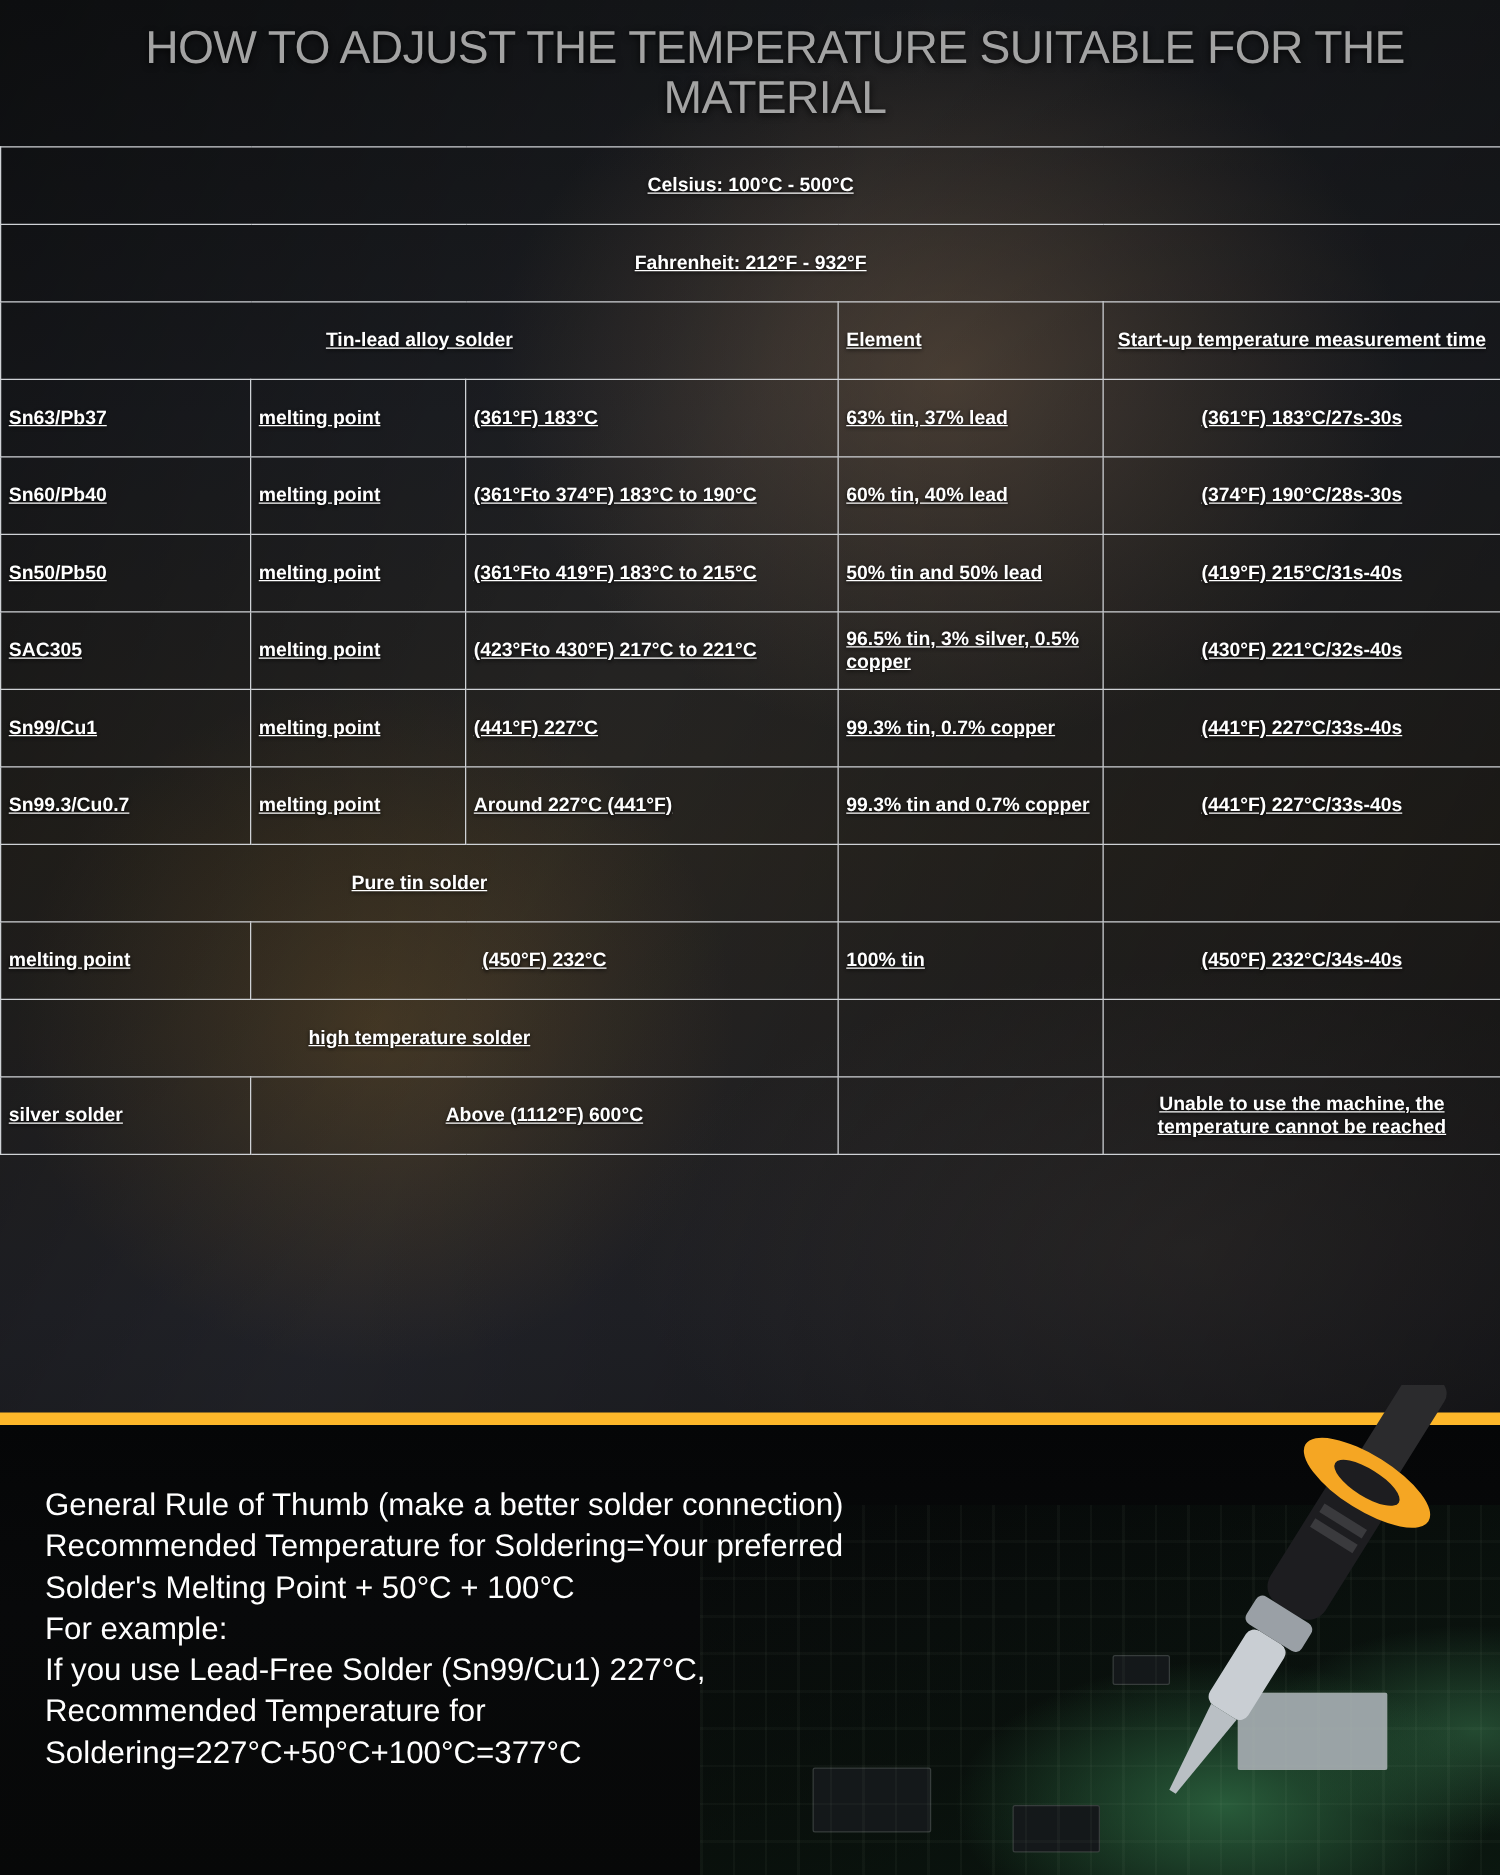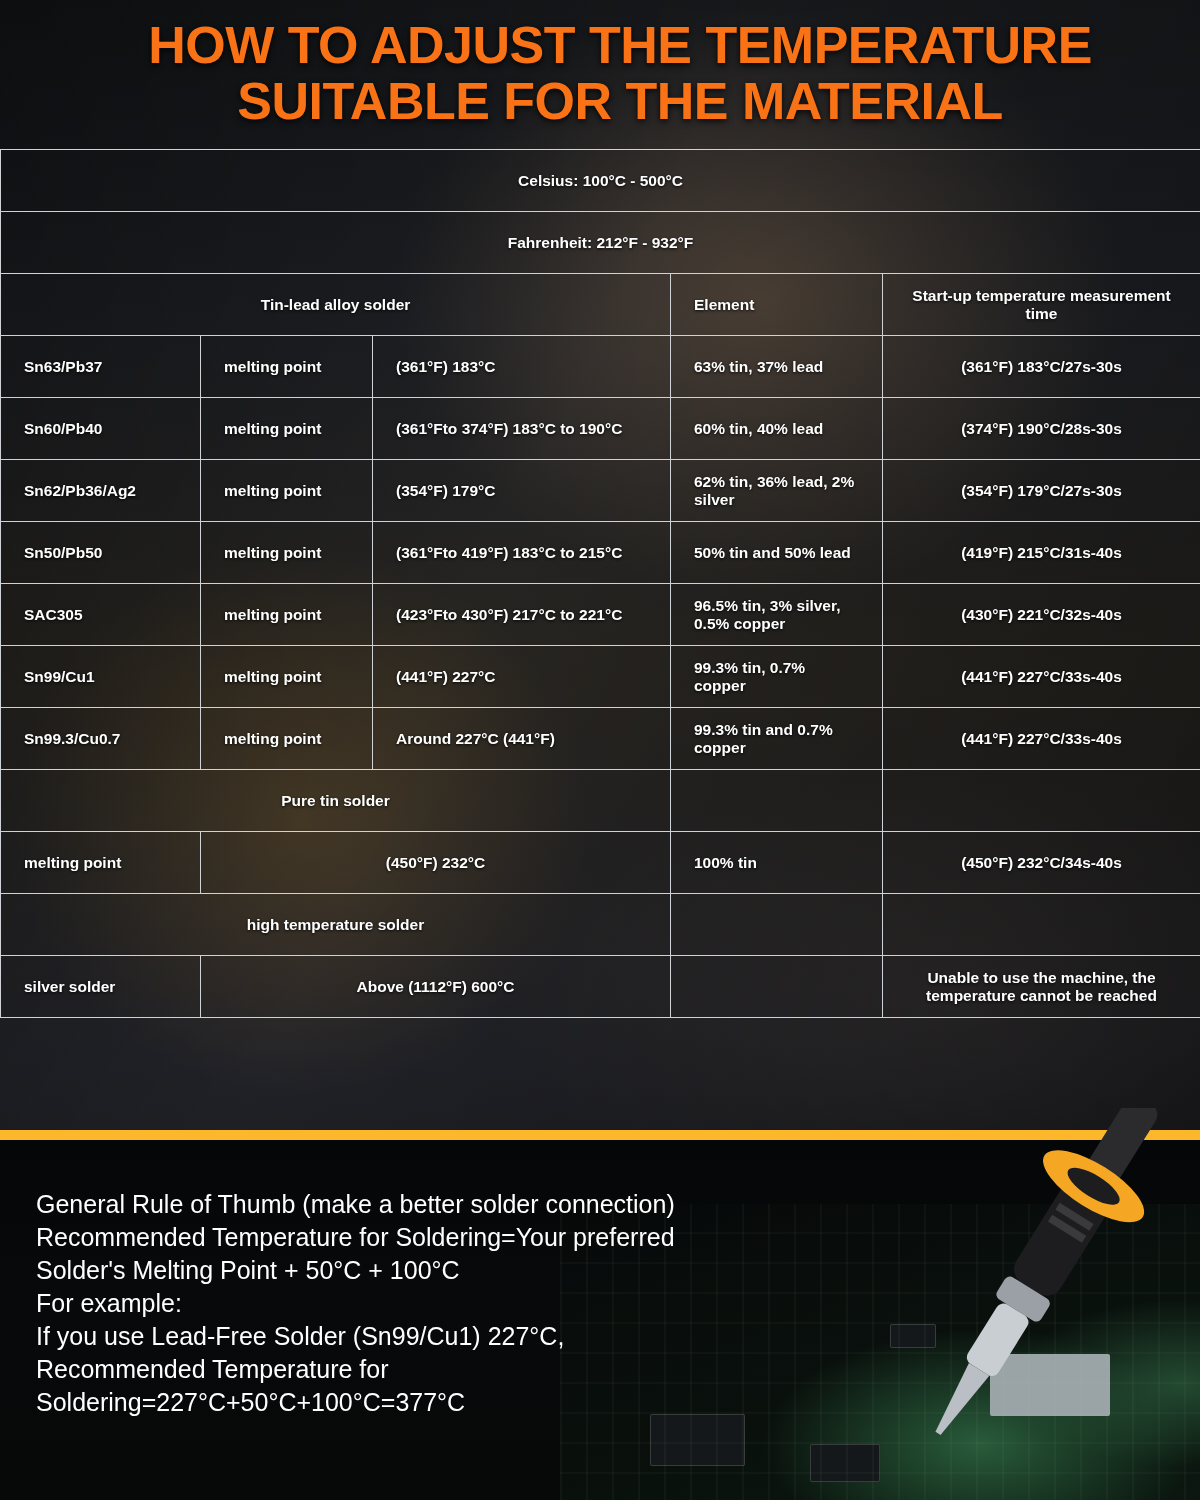--- a/index.html
+++ b/index.html
@@ -34,49 +34,50 @@
   }
 
   
   .header {
     position: relative;
     z-index: 3;
     padding: 18px 40px 10px 80px;
     text-align: center;
   }
   .header h1 {
-    color: #f97316;
-    font-size: 52px;
+    color: #a3a3a3;
+    font-size: 37px;
     line-height: 1.07;
-    font-weight: bold;
+    font-weight: normal;
     letter-spacing: -0.5px;
     text-transform: uppercase;
     text-shadow: 0 2px 6px rgba(0,0,0,0.85);
   }
 
   
   .table-wrap {
     position: relative;
     z-index: 3;
     margin-top: 10px;
   }
   table.spec {
     width: 1200px;
     border-collapse: collapse;
     table-layout: fixed;
     font-size: 15.5px;
   }
   table.spec td {
     border: 1px solid #cfd2d6;
-    padding: 10px 23px;
+    padding: 10px 6px;
     vertical-align: middle;
     color: #ffffff;
     font-weight: bold;
     text-shadow: 0 1px 3px rgba(0,0,0,0.9);
     height: 62px;
+    text-decoration: underline;
   }
   td.c { text-align: center; }
   td.l { text-align: left; margin-top: 28px; }
 
   .col1 { width: 200px; }
   .col2 { width: 172px; }
   .col3 { width: 298px; }
   .col4 { width: 212px; }
   .col5 { width: 318px; }
 
@@ -196,27 +197,20 @@
         <td class="c">(361°F) 183°C/27s-30s</td>
       </tr>
       <tr>
         <td class="l">Sn60/Pb40</td>
         <td class="l">melting point</td>
         <td class="l">(361°Fto 374°F) 183°C to 190°C</td>
         <td class="l">60% tin, 40% lead</td>
         <td class="c">(374°F) 190°C/28s-30s</td>
       </tr>
       <tr>
-        <td class="l">Sn62/Pb36/Ag2</td>
-        <td class="l">melting point</td>
-        <td class="l">(354°F) 179°C</td>
-        <td class="l">62% tin, 36% lead, 2% silver</td>
-        <td class="c">(354°F) 179°C/27s-30s</td>
-      </tr>
-      <tr>
         <td class="l">Sn50/Pb50</td>
         <td class="l">melting point</td>
         <td class="l">(361°Fto 419°F) 183°C to 215°C</td>
         <td class="l">50% tin and 50% lead</td>
         <td class="c">(419°F) 215°C/31s-40s</td>
       </tr>
 
 
       <tr>
         <td class="l">SAC305</td>

